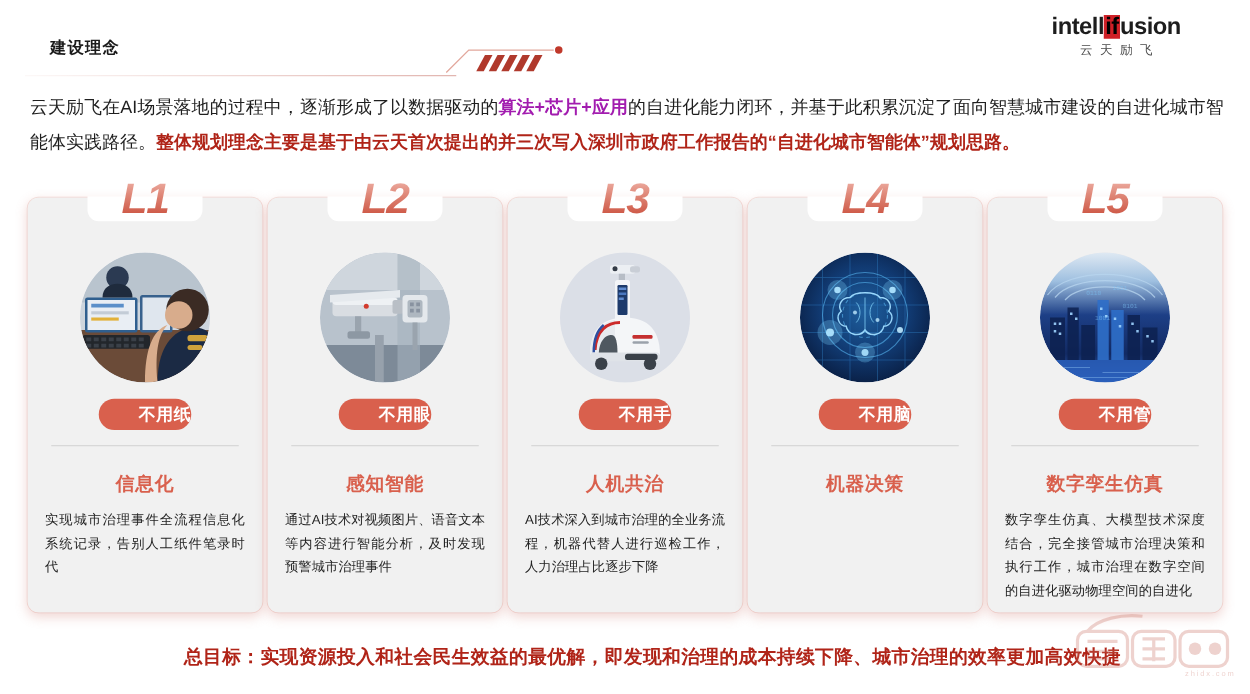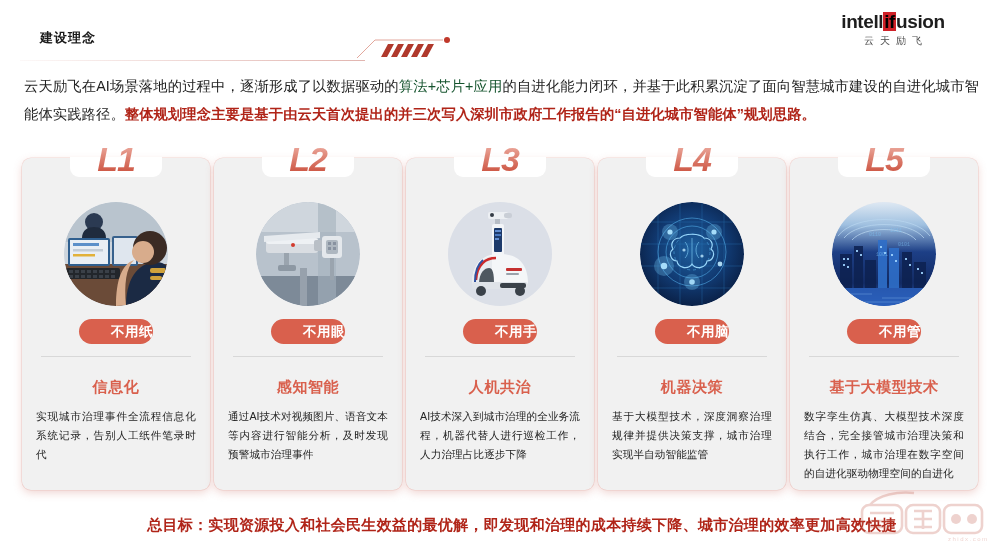--- a/index.html
+++ b/index.html
@@ -94,21 +94,21 @@
     position: absolute;
     left: 24px;
     top: 72px;
     width: 955px;
     font-size: 14.3px;
     line-height: 28px;
     color: #1f1f1f;
     letter-spacing: 0.1px;
     text-align: justify;
   }
-  .intro .hl { color: #14532d; font-weight: normal; }
+  .intro .hl { color: #a21caf; font-weight: bold; }
   .intro .hl2 { color: #b02418; font-weight: bold; }
 
   
   .cards {
     position: absolute;
     left: 22px;
     top: 158px;
     width: 956px;
     height: 332px;
     display: flex;
@@ -465,21 +465,20 @@
                 <circle cx="74" cy="30" r="8"></circle>
               <circle cx="24" cy="64" r="10"></circle>
                 <circle cx="52" cy="80" r="8"></circle>
             </g>
           </g>
         </svg>
       </div>
       <div class="card-badge">不用脑</div>
       <div class="card-sep"></div>
       <div class="card-title">机器决策</div>
-      <div class="card-desc">基于大模型技术，深度洞察治理规律并提供决策支撑，城市治理实现半自动智能监管</div>
     </div>
 
     <div class="card">
       <div class="card-notch"></div>
       <div class="card-level">L5</div>
       <div class="card-photo">
         <svg viewBox="0 0 104 104" xmlns="http://www.w3.org/2000/svg">
           <defs>
             <clipPath id="c5">
                 <circle cx="52" cy="52" r="52"></circle>
@@ -539,21 +538,21 @@
 
             <rect x="0" y="86" width="104" height="18" fill="#2a5fbb" opacity="0.85"></rect>
             <g stroke="#8fc2f2" stroke-width="0.7" opacity="0.5">
               <path d="M6 92 H40 M50 96 H92 M16 100 H70"></path>
             </g>
           </g>
         </svg>
       </div>
       <div class="card-badge">不用管</div>
       <div class="card-sep"></div>
-      <div class="card-title">基于大模型技术</div>
+      <div class="card-title">数字孪生仿真</div>
       <div class="card-desc">数字孪生仿真、大模型技术深度结合，完全接管城市治理决策和执行工作，城市治理在数字空间的自进化驱动物理空间的自进化</div>
     </div>
 
   </div>
 
   <div class="footer">总目标：实现资源投入和社会民生效益的最优解，即发现和治理的成本持续下降、城市治理的效率更加高效快捷</div>
 
   <div class="watermark">
     <svg viewBox="0 0 140 62" xmlns="http://www.w3.org/2000/svg">
       <g fill="none" stroke="#c86d60" stroke-width="2.6">

